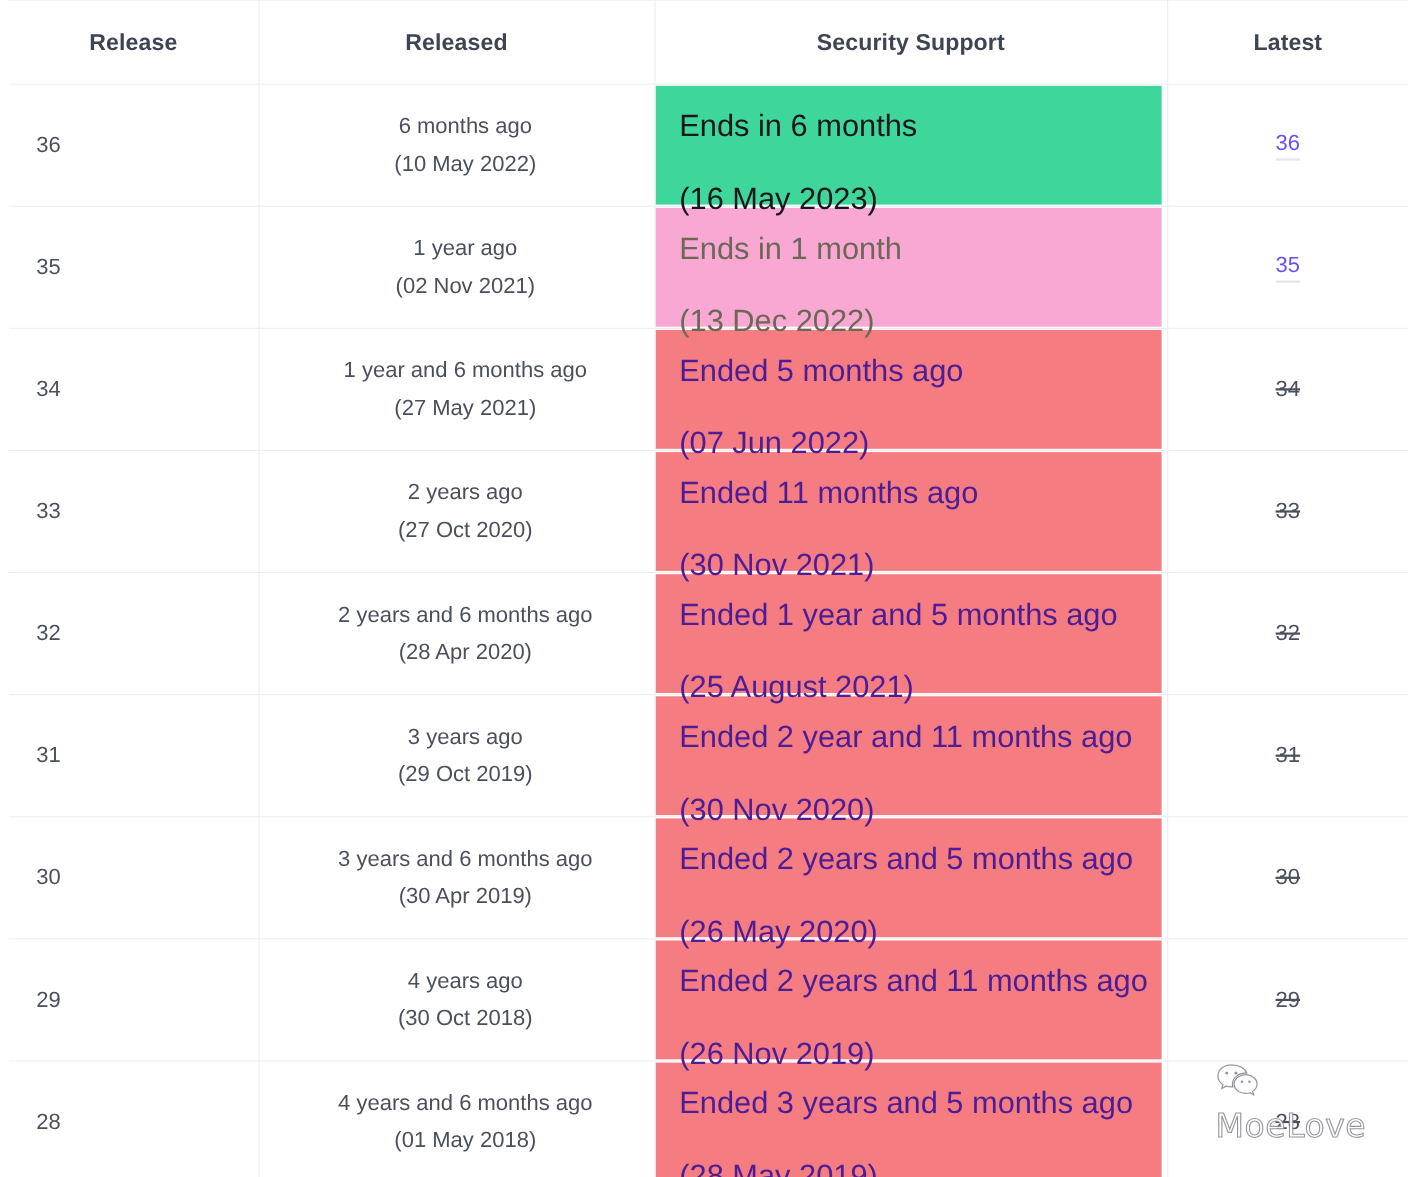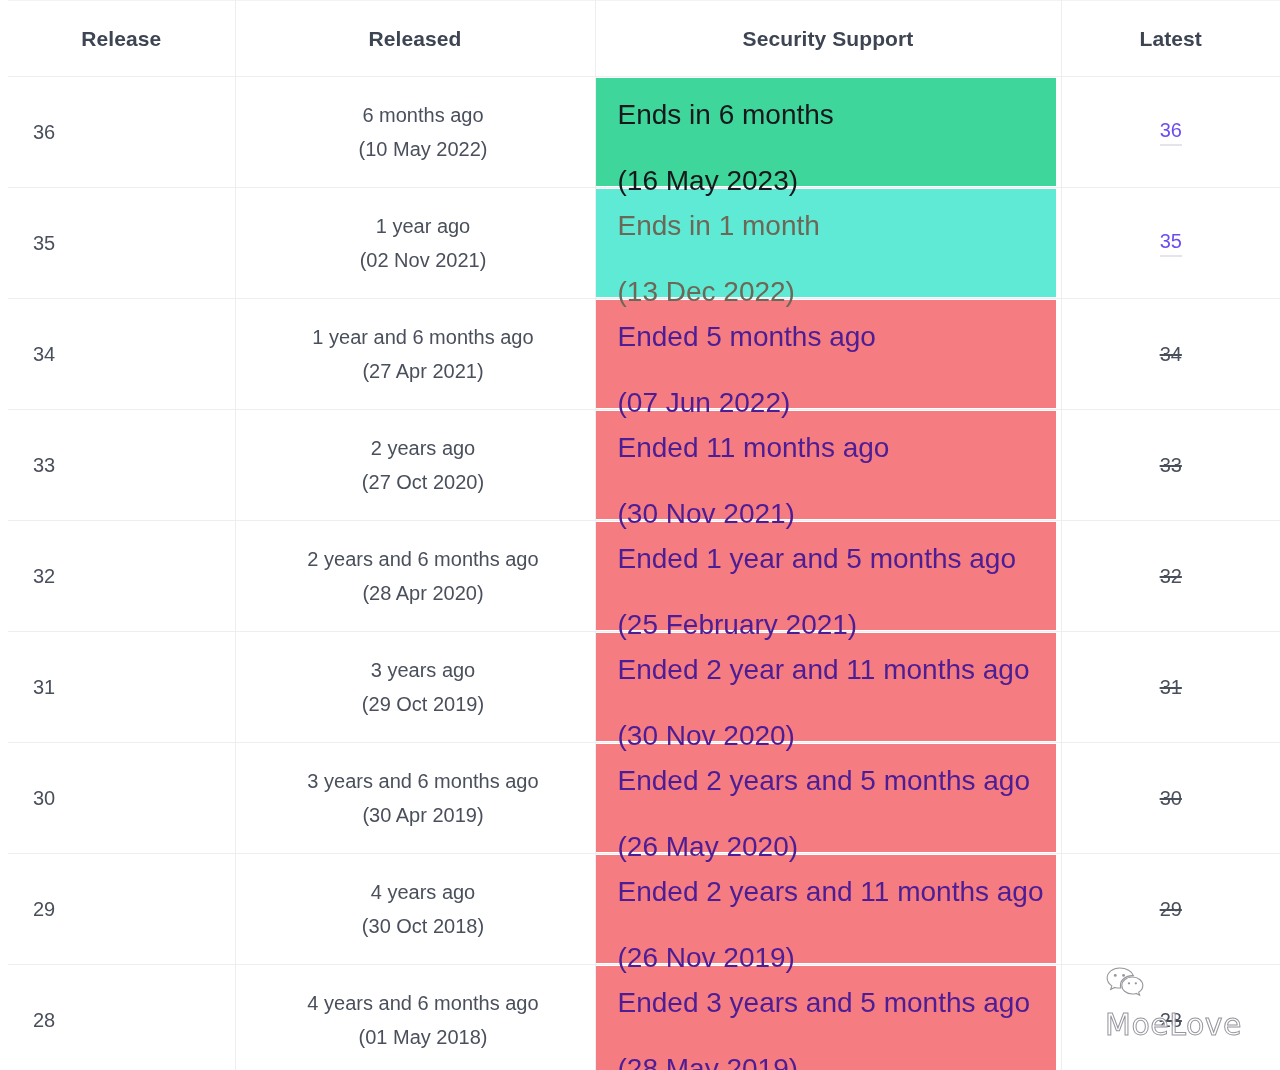--- a/index.html
+++ b/index.html
@@ -104,21 +104,21 @@
     box-sizing: border-box;
     padding: 23px 0 0 22px;
     margin: 1px 5px 1px 0;
     line-height: 1.0;
     font-size: 28px;
   }
   .support-block .l1 { display: block; margin-bottom: 14px; }
   .support-block .l2 { display: block; margin-top: 38px; }
 
   .support-green  { background: #3ed69b; color: #16181c; }
-  .support-yellow { background: #5eead4; color: #6d6757; }
+  .support-yellow { background: #f9a8d4; color: #6d6757; }
   .support-red    { background: #f57c80; color: #4c1d95; }
 
   .latest-link {
     color: #6d4df0;
     font-size: 20px;
     text-decoration: none;
     border-bottom: 2px solid #e4e4ea;
     padding-bottom: 3px;
     display: inline-block;
     line-height: 1.1;
@@ -202,21 +202,21 @@
               <span class="l2">(13 Dec 2022)</span>
             </div>
           </td>
           <td class="cell-latest last"><a class="latest-link" href="#">35</a></td>
         </tr>
         <tr>
           <td class="cell-release">34</td>
           <td class="cell-released">
             <div class="two-line">
               <span class="l1">1 year and 6 months ago</span>
-              <span class="l2">(27 Apr 2021)</span>
+              <span class="l2">(27 May 2021)</span>
             </div>
           </td>
           <td class="cell-security">
             <div class="support-block support-red">
               <span class="l1">Ended 5 months ago</span>
               <span class="l2">(07 Jun 2022)</span>
             </div>
           </td>
           <td class="cell-latest last"><span class="latest-struck">34</span></td>
         </tr>
@@ -240,21 +240,21 @@
           <td class="cell-release">32</td>
           <td class="cell-released">
             <div class="two-line">
               <span class="l1">2 years and 6 months ago</span>
               <span class="l2">(28 Apr 2020)</span>
             </div>
           </td>
           <td class="cell-security">
             <div class="support-block support-red">
               <span class="l1">Ended 1 year and 5 months ago</span>
-              <span class="l2">(25 February 2021)</span>
+              <span class="l2">(25 August 2021)</span>
             </div>
           </td>
           <td class="cell-latest last"><span class="latest-struck">32</span></td>
         </tr>
         <tr>
           <td class="cell-release">31</td>
           <td class="cell-released">
             <div class="two-line">
               <span class="l1">3 years ago</span>
               <span class="l2">(29 Oct 2019)</span>

